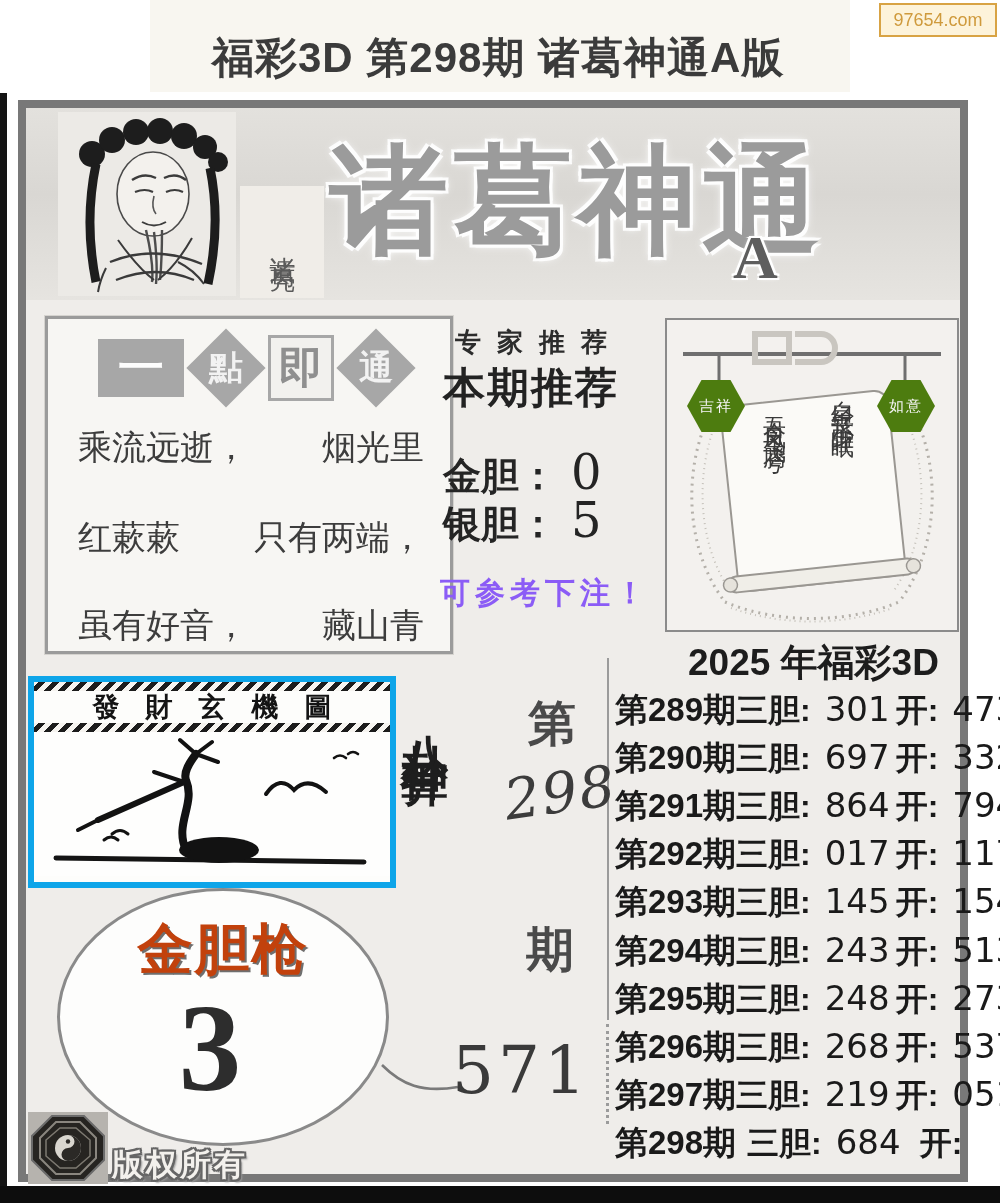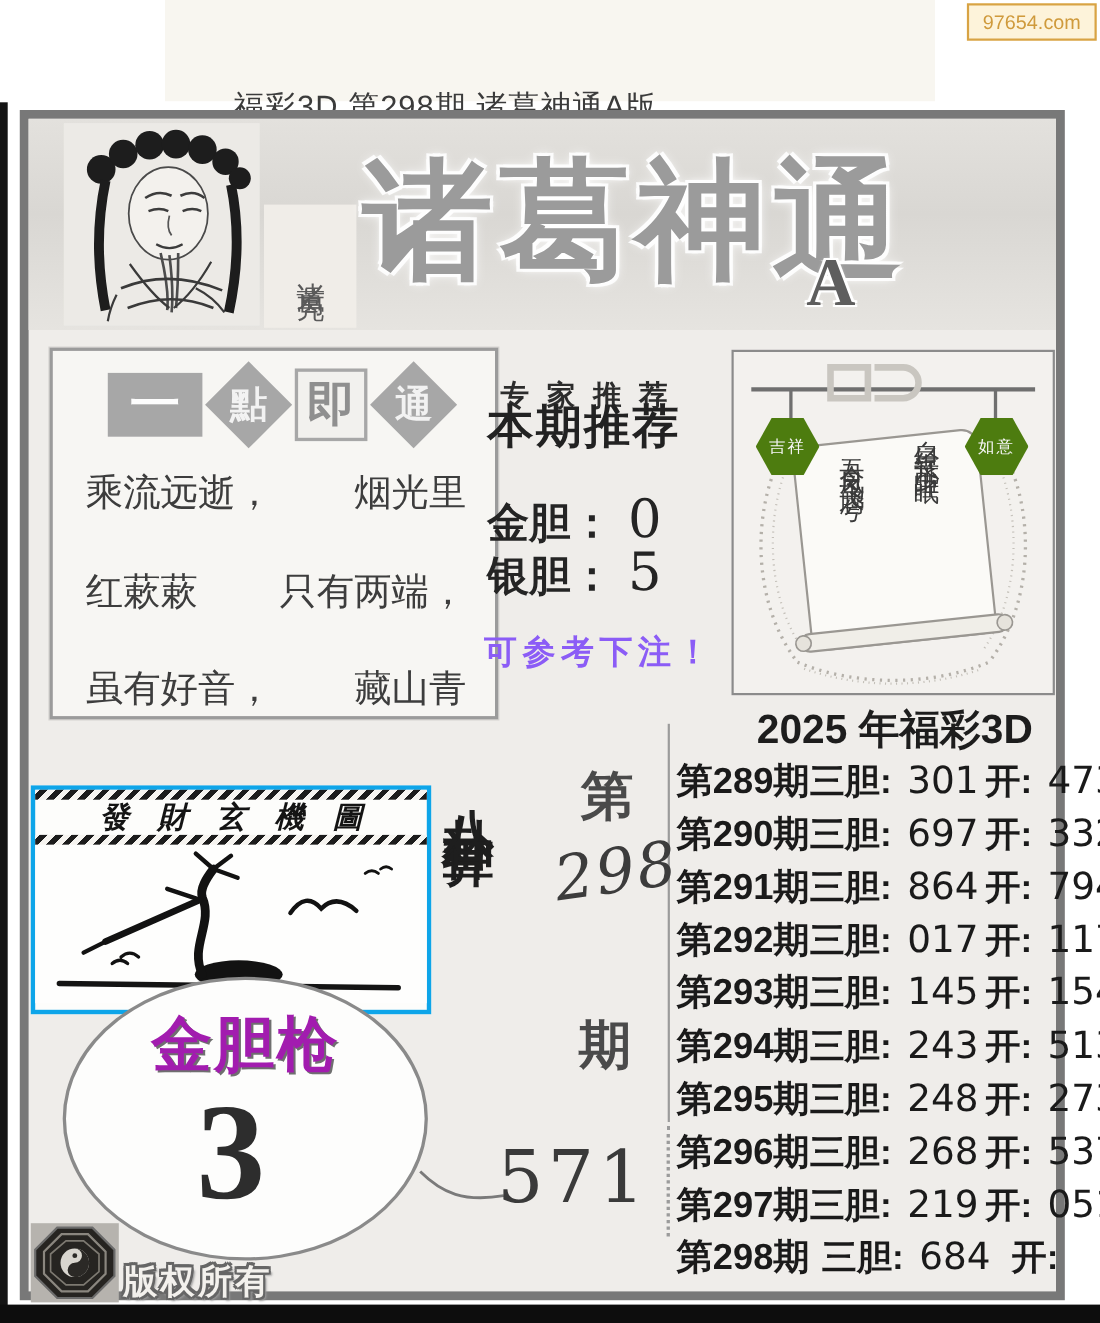--- a/index.html
+++ b/index.html
@@ -2,22 +2,22 @@
 <html><head>
 <meta charset="utf-8">
 <style>
   html,body{margin:0;padding:0;background:#ffffff;}
   .canvas{position:relative;width:1000px;height:1203px;background:#ffffff;overflow:hidden;
           font-family:"Liberation Sans",sans-serif;color:#2f2f2f;}
   .abs{position:absolute;}
 
   
   .title-strip{left:150px;top:0;width:700px;height:92px;background:#f8f6f0;}
-  .page-title{left:212px;top:30px;width:640px;font-size:28px;font-weight:normal;color:#3b3b3b;
-              letter-spacing:1px;white-space:nowrap;margin-top:48px;}
+  .page-title{left:212px;top:30px;width:640px;font-size:42px;font-weight:bold;color:#3b3b3b;
+              letter-spacing:1px;white-space:nowrap;}
   .watermark{left:879px;top:3px;width:114px;height:30px;background:#fdf3da;border:2px solid #d8a344;
              color:#cf9a3c;font-size:18px;line-height:30px;text-align:center;}
 
   
   .left-bar{left:0;top:93px;width:7px;height:1110px;background:#141414;}
   .bottom-bar{left:0;top:1186px;width:1000px;height:17px;background:#0d0d0d;}
 
   
   .frame{left:18px;top:100px;width:934px;height:1066px;border:8px solid #787878;background:#efedea;}
 
@@ -46,21 +46,21 @@
                  display:flex;align-items:center;justify-content:center;}
   .shape-diamond span{transform:rotate(-45deg);color:#f2f2f2;font-size:34px;font-weight:bold;}
   .shape-square{width:60px;height:60px;border:3px solid #a7a7a7;background:#f2f1ee;
                 display:flex;align-items:center;justify-content:center;color:#8f8f8f;
                 font-size:44px;font-weight:bold;}
   .poem-line{position:absolute;left:30px;width:346px;display:flex;justify-content:space-between;
              font-family:"Liberation Serif","DejaVu Serif",serif;font-size:34px;color:#3d3d3d;}
 
   
   .expert-header{left:455px;top:325px;font-family:"Liberation Serif",serif;font-size:26px;
-                 font-weight:bold;letter-spacing:16px;color:#2c2c2c;white-space:nowrap;margin-top:17px;}
+                 font-weight:bold;letter-spacing:16px;color:#2c2c2c;white-space:nowrap;}
   .issue-header{left:443px;top:360px;font-family:"Liberation Serif",serif;font-size:42px;
                 font-weight:bold;letter-spacing:2px;color:#222;white-space:nowrap;}
   .dan-line{font-family:"Liberation Serif",serif;font-weight:bold;font-size:38px;color:#242424;
             white-space:nowrap;display:flex;align-items:baseline;gap:14px;}
   .dan-line .val{font-weight:normal;font-size:48px;font-family:"DejaVu Serif",serif;}
   .note{left:440px;top:573px;font-family:"Liberation Serif",serif;font-size:30px;font-weight:bold;
         letter-spacing:5px;color:#8b5cf6;white-space:nowrap;}
 
   
   .scroll-box{left:665px;top:318px;width:290px;height:310px;background:#f3f1ee;border:2px solid #8b8b8b;}
@@ -77,42 +77,42 @@
   .hrow{display:flex;align-items:baseline;white-space:nowrap;color:#1a1a1a;}
   .hrow .issue{width:132px;font-size:33px;font-weight:bold;}
   .hrow .lbl{font-size:32px;font-weight:bold;}
   .hrow .dan{width:78px;margin-left:14px;font-size:34px;font-family:"DejaVu Sans",sans-serif;}
   .hrow .open{margin-left:14px;font-size:34px;font-family:"DejaVu Sans",sans-serif;}
   .hrow .lbl2{margin-left:6px;}
   .divider{left:607px;top:658px;width:0;height:362px;border-left:2px solid #9b9b9b;}
   .divider-dots{left:606px;top:1024px;width:0;height:100px;border-left:3px dotted #9b9b9b;}
 
   
-  .mystic-box{left:28px;top:714px;width:356px;height:200px;border:4px solid #0ea5e9;background:#fdfdfb;font-style:italic;}
+  .mystic-box{left:28px;top:676px;width:356px;height:200px;border:6px solid #0ea5e9;background:#fdfdfb;}
   .zz{height:9px;background:repeating-linear-gradient(-45deg,#1c1c1c 0 5px,#f6f4f0 5px 10px);}
   .mystic-title{height:32px;display:flex;align-items:center;justify-content:center;
                 font-family:"Liberation Serif",serif;font-size:27px;font-weight:bold;color:#141414;
                 letter-spacing:26px;text-indent:26px;}
   .mystic-draw{height:144px;background:#fefefd;}
 
   .bagua-calc{left:394px;top:698px;writing-mode:vertical-rl;text-orientation:upright;
               font-family:"Liberation Serif",serif;font-size:47px;font-weight:bold;color:#1e1e1e;
               letter-spacing:8px;}
   .issue-prefix{left:528px;top:692px;font-family:"Liberation Serif",serif;font-size:48px;
                 font-weight:bold;color:#4a4a4a;}
   .issue-number{left:504px;top:760px;font-family:"DejaVu Serif",serif;font-style:italic;
                 font-size:56px;color:#3c3c3c;transform:rotate(-8deg);letter-spacing:2px;}
   .issue-suffix{left:526px;top:918px;font-family:"Liberation Serif",serif;font-size:48px;
                 font-weight:bold;color:#4a4a4a;}
 
   
   .gold-ball{left:57px;top:888px;width:326px;height:252px;border:3px solid #8a8a8a;border-radius:50%;
              background:#fdfdfc;}
   .gold-ball-label{position:absolute;left:0;top:22px;width:100%;text-align:center;font-size:55px;
-                   font-weight:bold;color:#a21caf;letter-spacing:2px;text-shadow:2px 2px 0 #6f6f6f;}
+                   font-weight:bold;color:#c2410c;letter-spacing:2px;text-shadow:2px 2px 0 #6f6f6f;}
   .gold-ball-number{position:absolute;left:0;top:86px;width:92%;text-align:center;
                     font-family:"Liberation Serif",serif;font-size:125px;font-weight:bold;color:#2d2d2d;}
   .sidekick{left:452px;top:1032px;font-family:"DejaVu Serif",serif;font-size:66px;color:#3a3a3a;
             letter-spacing:4px;}
 
   .bagua-wrap{left:28px;top:1112px;width:80px;height:72px;background:#b6b3ae;}
   .copyright{left:112px;top:1144px;font-size:31px;font-weight:bold;color:#f3f1ed;letter-spacing:3px;
              text-shadow:2px 0 #666,-2px 0 #666,0 2px #666,0 -2px #666,
                          2px 2px #666,-2px -2px #666,2px -2px #666,-2px 2px #666,3px 3px 2px #999;}
 </style>

